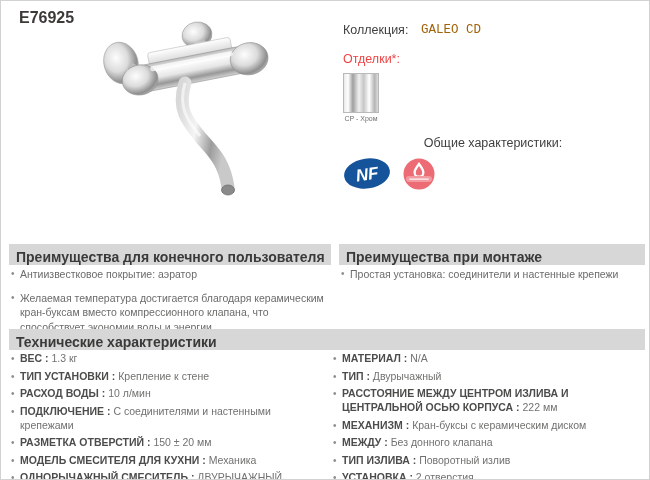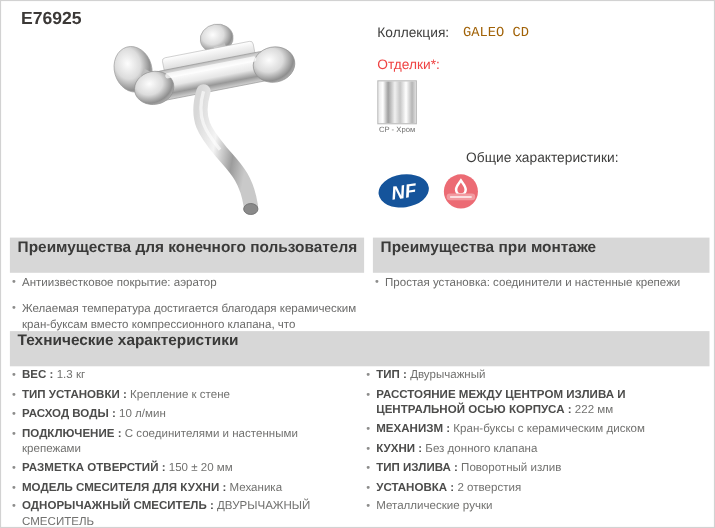--- a/index.html
+++ b/index.html
@@ -30,23 +30,23 @@
   }
   .swatch-caption{
     width:36px;text-align:center;margin-top:2px;
     font-size:7px;color:#6f6f6e;
   }
   .general-label{margin-top:14px;font-size:12.5px;color:#3f3f3e;text-align:center;}
   .logo-row{margin-top:7px;display:flex;align-items:center;gap:12px;}
   
   .section{position:absolute;}
   .section-bar{
-    height:32px;background:#d7d7d7;
-    display:flex;align-items:flex-start;
-    padding-left:7px;box-sizing:border-box;
+    height:21px;background:#d7d7d7;
+    display:flex;align-items:flex-end;
+    padding-left:7px;box-sizing:border-box;margin-top:28px;
   }
   .section-title{font-size:14px;font-weight:700;color:#3a3a39;}
   .adv-user{left:8px;top:215px;width:322px;}
   .adv-install{left:338px;top:215px;width:306px;}
   .tech{left:8px;top:300px;width:636px;}
   .tech-cols{display:flex;}
   .tech-col-left{width:322px;box-sizing:border-box;padding-right:14px;}
   .tech-col-right{width:314px;box-sizing:border-box;}
   
   .bullet-list{margin-top:2px;}
@@ -177,22 +177,23 @@
       <div class="spec-row"><span class="spec-label">ВЕС :</span> <span class="spec-value">1.3 кг</span></div>
       <div class="spec-row"><span class="spec-label">ТИП УСТАНОВКИ :</span> <span class="spec-value">Крепление к стене</span></div>
       <div class="spec-row"><span class="spec-label">РАСХОД ВОДЫ :</span> <span class="spec-value">10 л/мин</span></div>
       <div class="spec-row"><span class="spec-label">ПОДКЛЮЧЕНИЕ :</span> <span class="spec-value">С соединителями и настенными крепежами</span></div>
       <div class="spec-row"><span class="spec-label">РАЗМЕТКА ОТВЕРСТИЙ :</span> <span class="spec-value">150 ± 20 мм</span></div>
       <div class="spec-row"><span class="spec-label">МОДЕЛЬ СМЕСИТЕЛЯ ДЛЯ КУХНИ :</span> <span class="spec-value">Механика</span></div>
       <div class="spec-row"><span class="spec-label">ОДНОРЫЧАЖНЫЙ СМЕСИТЕЛЬ :</span> <span class="spec-value">ДВУРЫЧАЖНЫЙ СМЕСИТЕЛЬ</span></div>
       <div class="spec-row"><span class="spec-label">ГАРАНТИЯ НА ОТДЕЛКУ :</span> <span class="spec-value">0</span></div>
     </div>
     <div class="tech-col-right bullet-list">
+      <div class="spec-row"><span class="spec-label">МАТЕРИАЛ :</span> <span class="spec-value">N/A</span></div>
       <div class="spec-row"><span class="spec-label">ТИП :</span> <span class="spec-value">Двурычажный</span></div>
       <div class="spec-row"><span class="spec-label">РАССТОЯНИЕ МЕЖДУ ЦЕНТРОМ ИЗЛИВА И ЦЕНТРАЛЬНОЙ ОСЬЮ КОРПУСА :</span> <span class="spec-value">222 мм</span></div>
       <div class="spec-row"><span class="spec-label">МЕХАНИЗМ :</span> <span class="spec-value">Кран-буксы с керамическим диском</span></div>
-      <div class="spec-row"><span class="spec-label">КУХНИ :</span> <span class="spec-value">Без донного клапана</span></div>
+      <div class="spec-row"><span class="spec-label">МЕЖДУ :</span> <span class="spec-value">Без донного клапана</span></div>
       <div class="spec-row"><span class="spec-label">ТИП ИЗЛИВА :</span> <span class="spec-value">Поворотный излив</span></div>
       <div class="spec-row"><span class="spec-label">УСТАНОВКА :</span> <span class="spec-value">2 отверстия</span></div>
       <div class="spec-row"><span class="spec-label"></span> <span class="spec-value">Металлические ручки</span></div>
     </div>
   </div>
 </div>
 
 </body></html>

